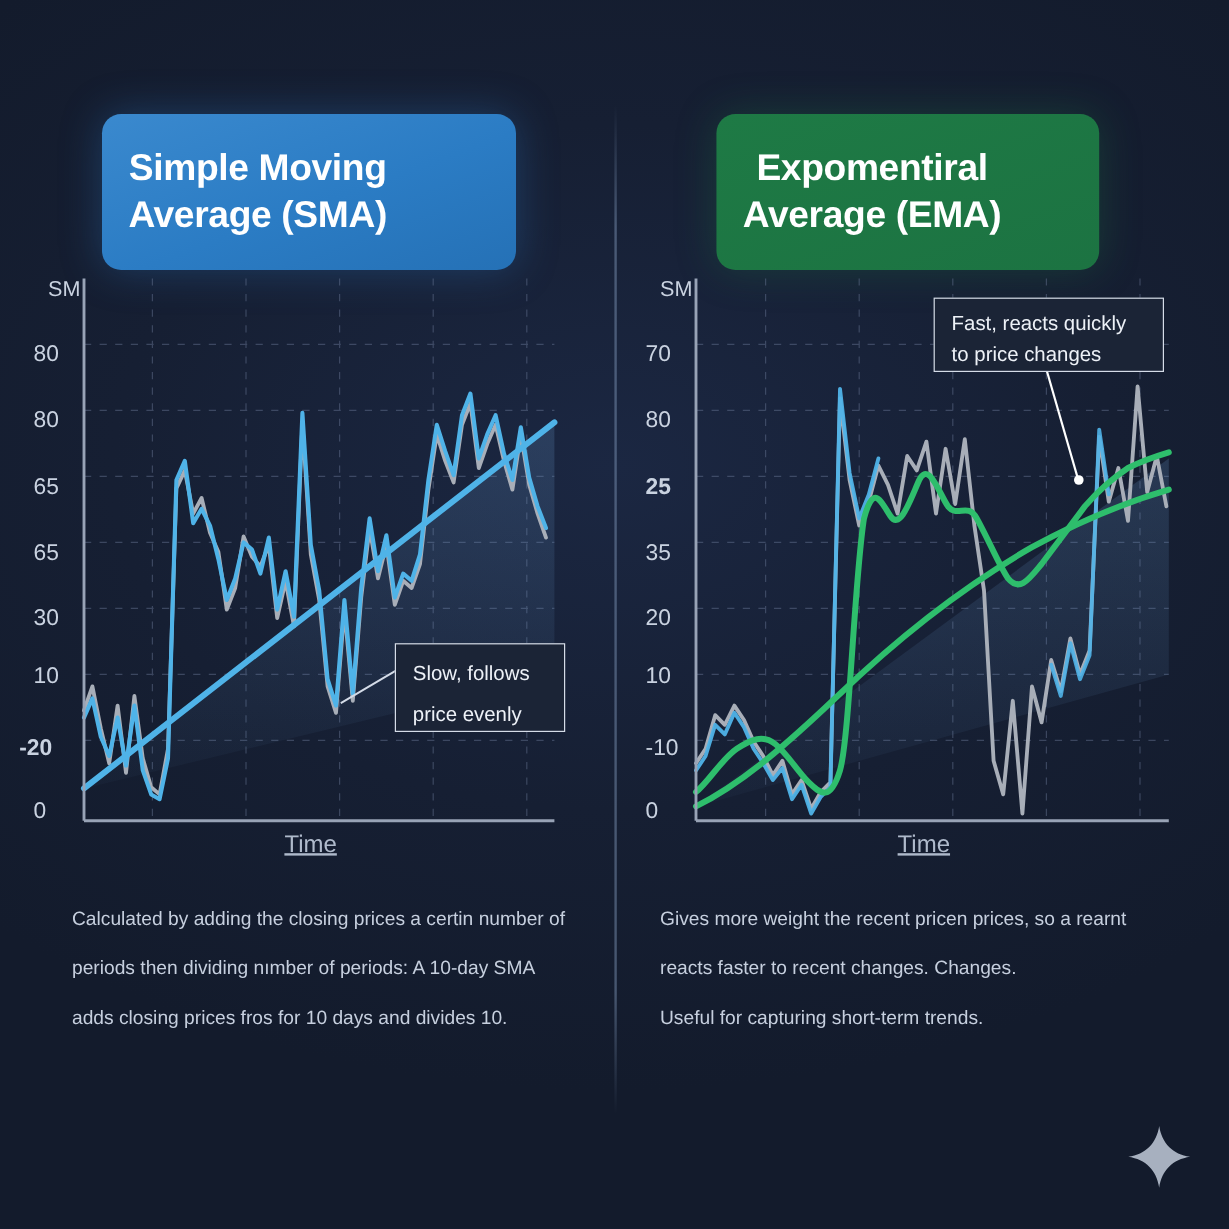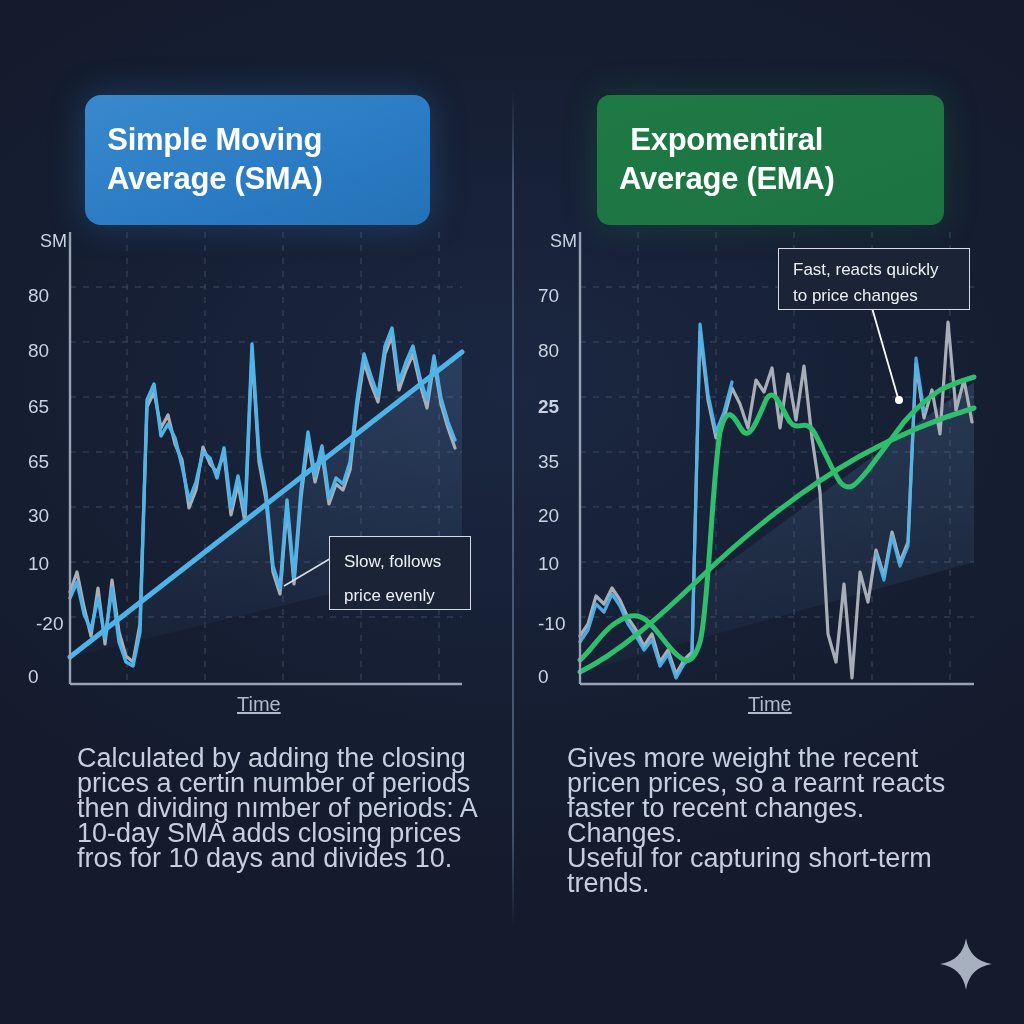--- a/index.html
+++ b/index.html
@@ -30,21 +30,21 @@
     text-align:center;
     color:#fff;
     font-weight:bold;
     font-size:31px;
     line-height:1.25;
     letter-spacing:-.3px;
     padding:18px 22px;
     box-sizing:border-box;
   }
   .badge.blue{left:85px;width:345px;height:130px;background:linear-gradient(160deg,#3A89CE 0%,#2B7CC4 55%,#2571B6 100%);box-shadow:0 0 34px rgba(45,120,195,.35);}
-  .badge.green{left:85px;width:347px;height:130px;background:linear-gradient(160deg,#25875186 0%,#1E7A45 0%,#1C7342 100%);box-shadow:0 0 34px rgba(30,122,69,.32);border-radius:13px;}
+  .badge.green{left:85px;width:319px;height:130px;background:linear-gradient(160deg,#25875186 0%,#1E7A45 0%,#1C7342 100%);box-shadow:0 0 34px rgba(30,122,69,.32);}
 
   .axis-name{
     position:absolute;color:#C9D2E0;font-size:18px;
   }
   .ylabel{position:absolute;color:#C9D2E0;font-size:19px;text-align:left;width:44px;}
   .xlabel{position:absolute;color:#AFBACB;font-size:20px;text-decoration:underline;}
 
   .plot{position:absolute;overflow:visible;}
 
   .callout{
@@ -54,24 +54,23 @@
     border-radius:0;
     color:#EDF1F7;
     font-size:17px;
     line-height:34px;
     padding:8px 14px;
     box-sizing:border-box;
   }
   .desc{
     position:absolute;
     color:#C6CFDE;
-    font-size:27px;
-    line-height:25px;
+    font-size:16px;
+    line-height:41px;
     width:420px;
-    margin-left:17px;
   }
   .sparkle{position:absolute;right:30px;bottom:32px;width:56px;height:56px;}
 </style>
 </head>
 <body>
 
 <div class="canvas">
 
   <div class="divider"></div>
 
@@ -85,21 +84,21 @@
     </div>
 
     <div class="axis-name" style="left:40px;top:231px;">SM</div>
 
     <div class="ylabel" style="left:28px;top:285px;">80</div>
     <div class="ylabel" style="left:28px;top:340px;">80</div>
     <div class="ylabel" style="left:28px;top:396px;">65</div>
     <div class="ylabel" style="left:28px;top:451px;">65</div>
     <div class="ylabel" style="left:28px;top:505px;">30</div>
     <div class="ylabel" style="left:28px;top:553px;">10</div>
-    <div class="ylabel" style="left:36px;top:613px;">-20</div>
+    <div class="ylabel" style="left:16px;top:613px;font-weight:bold;">-20</div>
     <div class="ylabel" style="left:28px;top:666px;">0</div>
 
     <svg class="plot" style="left:70px;top:232px;" width="392" height="452" viewBox="0 0 392 452">
       <defs>
         <linearGradient id="smaFill" x1="0" y1="0" x2="0" y2="1">
           <stop offset="0%" stop-color="#6FA3D8" stop-opacity="0.20"></stop>
           <stop offset="100%" stop-color="#6FA3D8" stop-opacity="0.03"></stop>
         </linearGradient>
       </defs>
 

